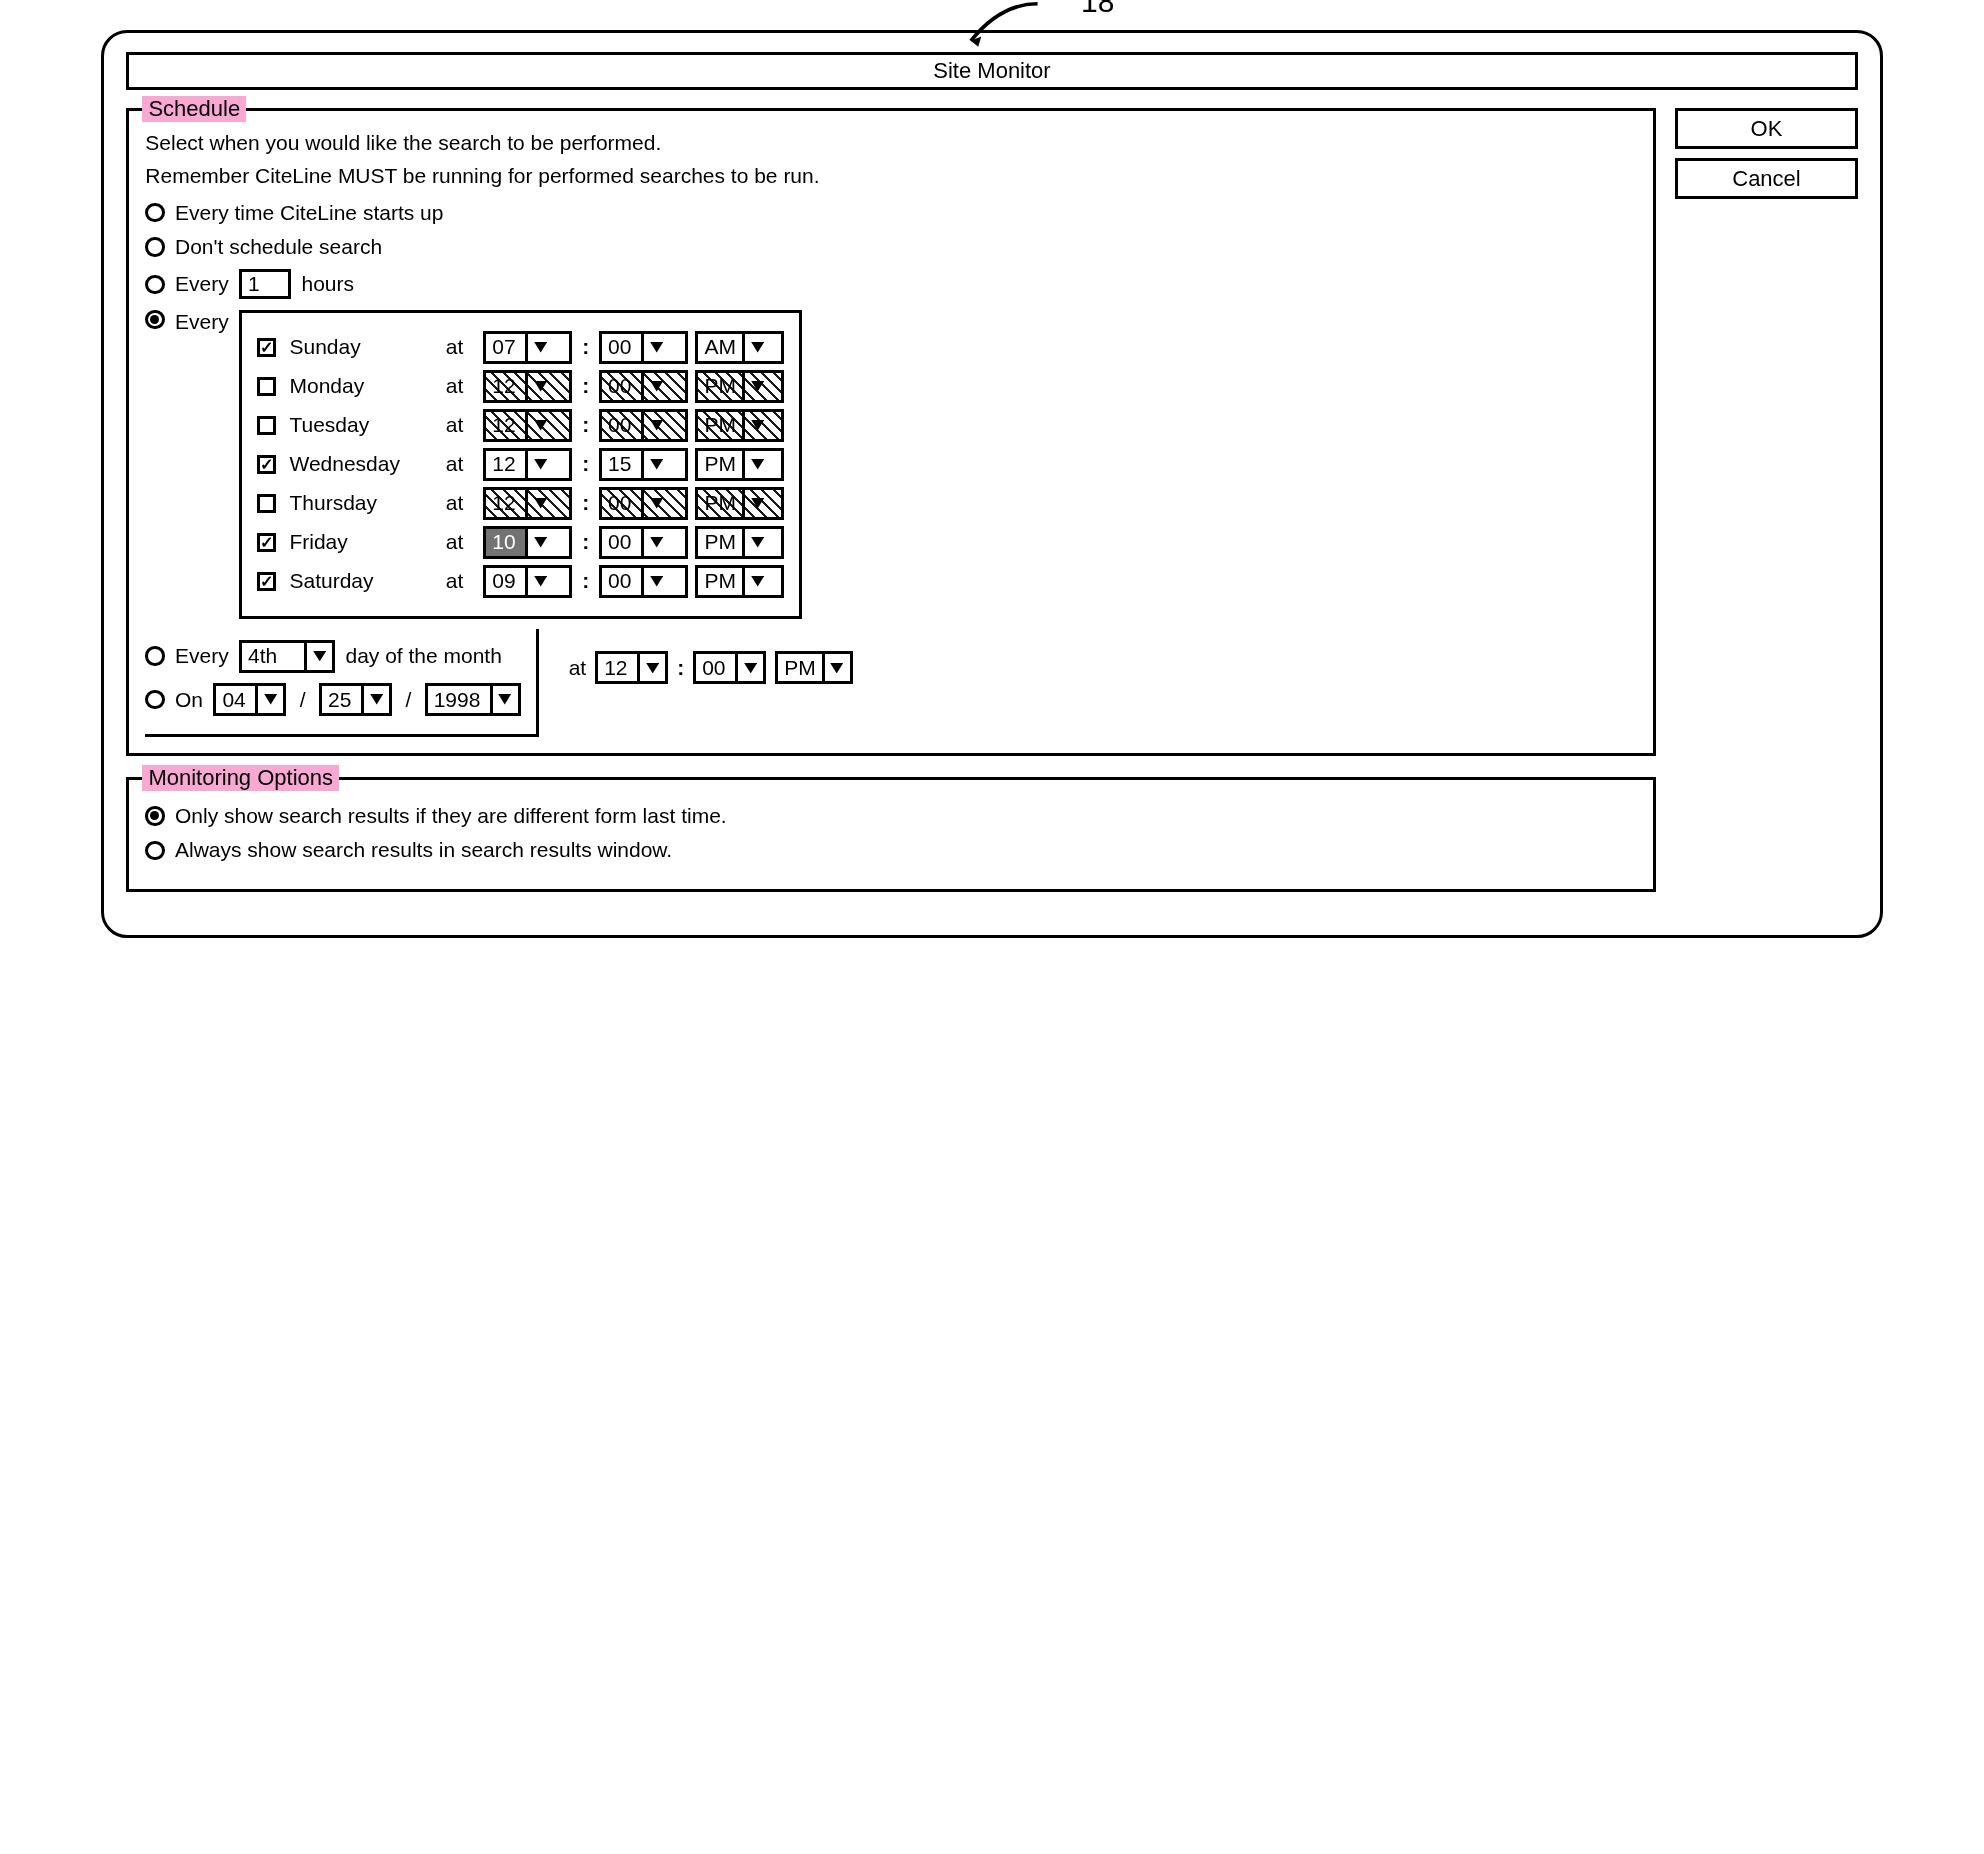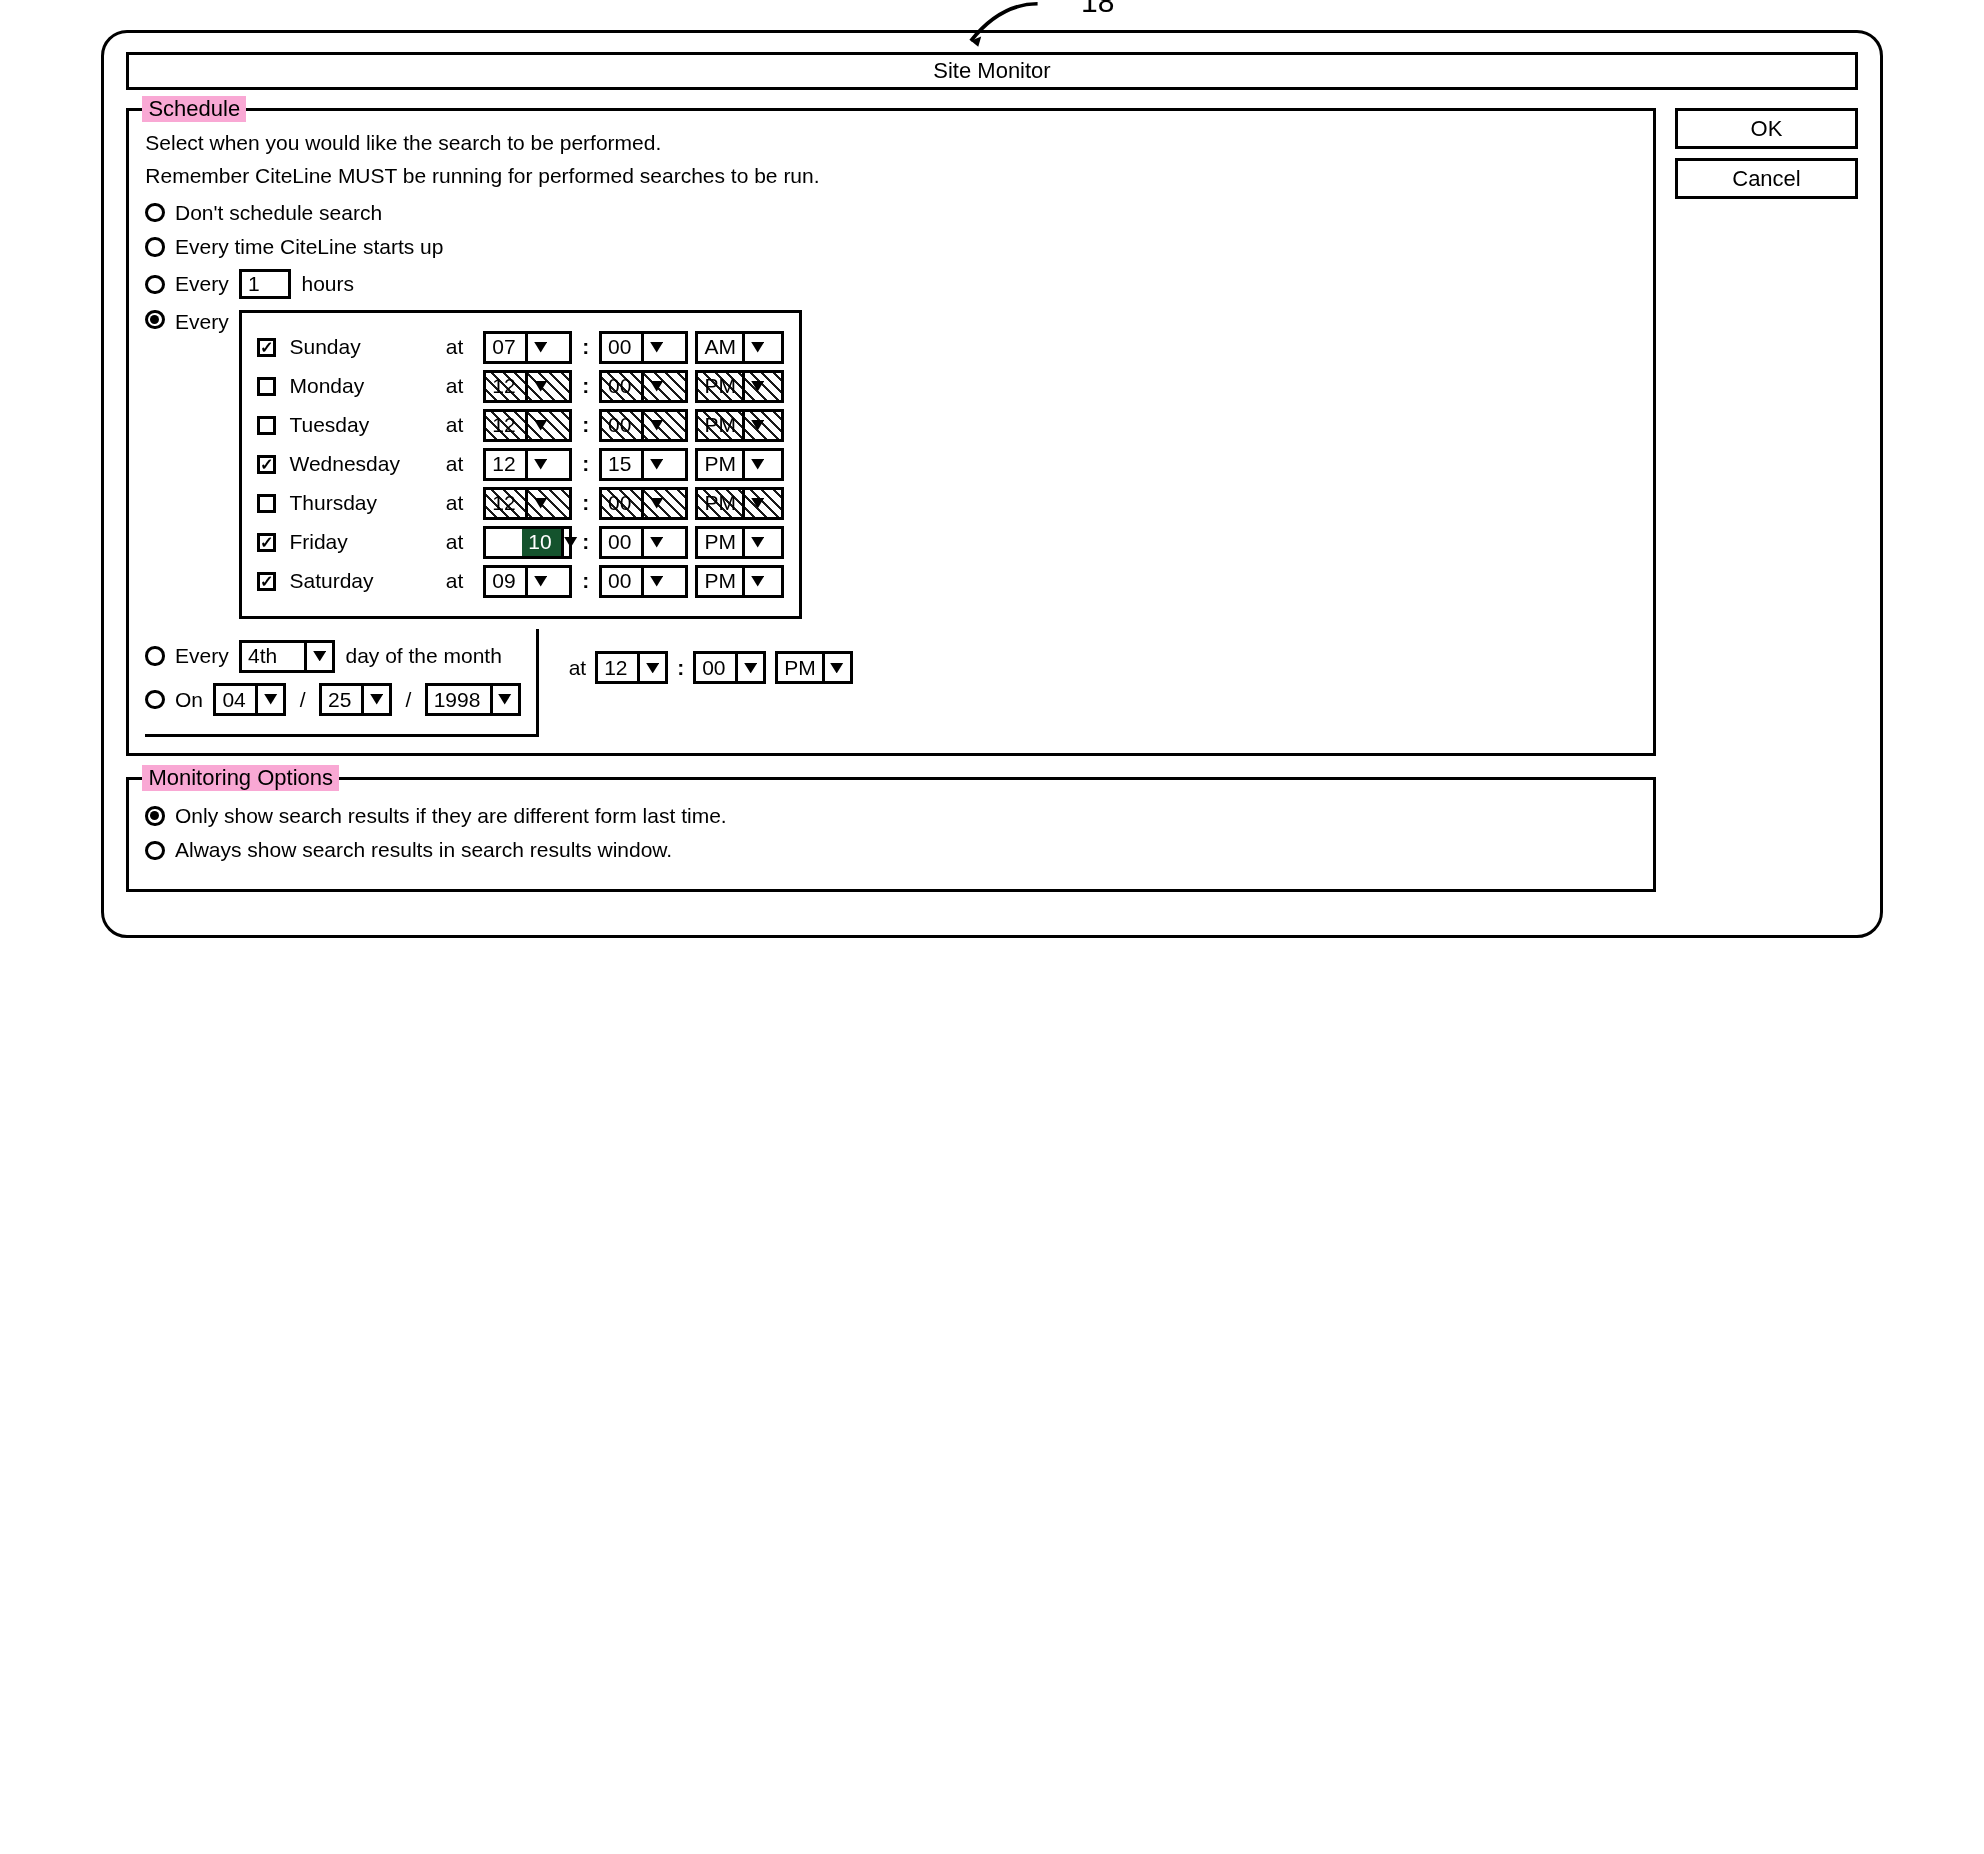--- a/index.html
+++ b/index.html
@@ -128,21 +128,21 @@
     justify-content: center;
   }
   .combo-btn svg { width: 13.4px; height: 10.4px; }
   .combo.hatched::after {
     content: "";
     position: absolute;
     inset: 0;
     pointer-events: none;
     background: repeating-linear-gradient(45deg, transparent 0 6px, rgba(0,0,0,0.9) 6px 8.2px);
   }
-  .combo.inverted .combo-val { background: #14532d; color: #fff; margin-left: 36px; }
+  .combo.inverted .combo-val { background: #737373; color: #fff; }
   .weekbox {
     border: 3px solid #000;
     padding: 12px 15px;
     display: inline-block;
   }
   .weekrow {
     display: grid;
     grid-template-columns: 25px 149px 30px 89px 12px 89px 89px;
     align-items: center;
     column-gap: 7.4px;
@@ -185,26 +185,26 @@
     <div class="body-row">
       <div class="left-col">
 
         <div class="group">
           <div class="group-legend">Schedule</div>
           <div class="intro">Select when you would like the search to be performed.</div>
           <div class="intro">Remember CiteLine MUST be running for performed searches to be run.</div>
 
           <div class="optrow">
             <span class="radio"></span>
-            <span>Don't schedule search</span>
+            <span>Every time CiteLine starts up</span>
           </div>
 
           <div class="optrow">
             <span class="radio"></span>
-            <span>Every time CiteLine starts up</span>
+            <span>Don't schedule search</span>
           </div>
 
           <div class="optrow">
             <span class="radio"></span>
             <span>Every</span>
             <span class="inputbox">1</span>
             <span>hours</span>
           </div>
 
           <div class="optrow" style="align-items:flex-start;">

